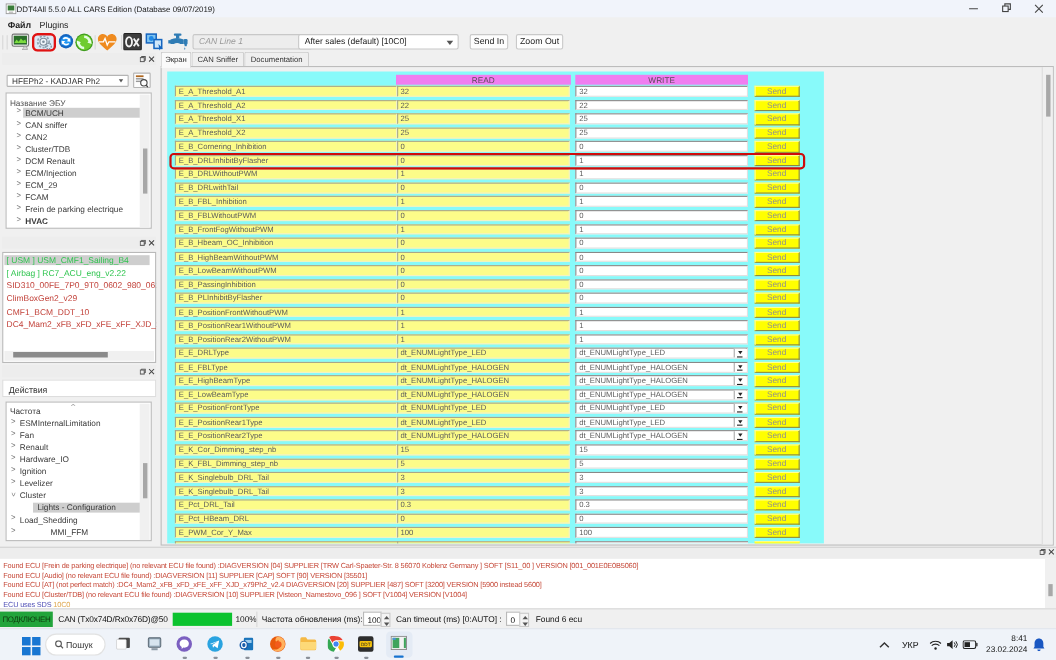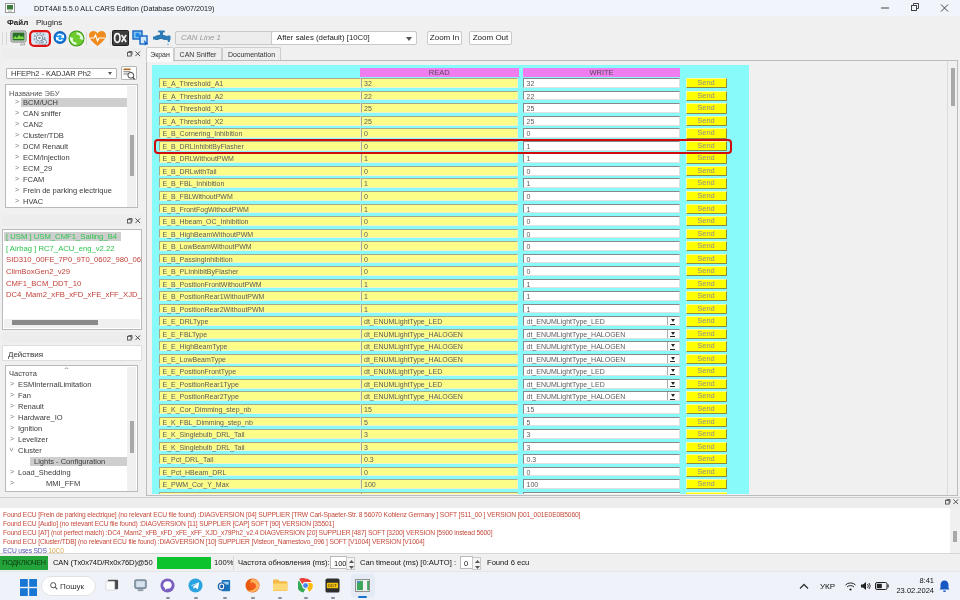--- a/index.html
+++ b/index.html
@@ -1,16 +1,16 @@
 <!DOCTYPE html>
 <html><head><meta charset="utf-8"><style>
 *{margin:0;padding:0;box-sizing:border-box;font-family:"Liberation Sans",sans-serif;}
 html,body{width:960px;height:600px;overflow:hidden;background:#f0f0f0;position:relative;}
 #titlebar{position:absolute;left:0;top:0;width:960px;height:16px;background:#f1f4fb;}
-#titlebar .ttxt{position:absolute;left:34px;top:4px;font-size:7.2px;color:#1a1a1a;}
+#titlebar .ttxt{position:absolute;left:15px;top:4px;font-size:7.2px;color:#1a1a1a;}
 #appico{position:absolute;left:5px;top:3px;width:10px;height:10px;}
 #menubar{position:absolute;left:0;top:16px;width:960px;height:14px;background:#f0f0f0;font-size:8px;color:#222;}
 #toolbar{position:absolute;left:0;top:30px;width:960px;height:17px;background:#f0f0f0;}
 .tbsep{position:absolute;width:1px;height:13px;background:#d8d8d8;}
 .tbico{position:absolute;top:30px;}
 .tbcombo{position:absolute;top:31px;height:14px;background:#fff;border:1px solid #c8c8c8;border-radius:2px;font-size:7.8px;color:#222;line-height:12px;padding-left:5px;}
 .tbbtn{position:absolute;top:31px;height:14px;background:#fdfdfd;border:1px solid #c9c9c9;border-radius:2px;font-size:8px;color:#222;text-align:center;line-height:12px;}
 .arrow{position:absolute;right:4px;top:5px;width:0;height:0;border-left:3px solid transparent;border-right:3px solid transparent;border-top:4px solid #555;}
 .docktitle{position:absolute;background:#ededed;}
 .dockico{position:absolute;line-height:0;}
@@ -117,21 +117,21 @@
 <path d="M3 6 q6 -3 12 0 l0 4 -3 0 q-3 -2 -6 0 l-3 0 z" fill="#2f7cb5"></path>
 <rect x="8" y="1" width="3" height="4" fill="#2f7cb5"></rect>
 <rect x="6" y="0.5" width="7" height="2" rx="1" fill="#2f7cb5"></rect>
 <rect x="1" y="6.5" width="3" height="3" fill="#2f7cb5"></rect>
 <rect x="15" y="5.5" width="3.5" height="5" rx="1" fill="#2f7cb5"></rect>
 <rect x="15.8" y="10" width="2" height="2" fill="#2f7cb5"></rect>
 <path d="M16 13 q1 1.5 0 2.5 q-1 -1 0 -2.5" fill="#2f7cb5"></path>
 </svg>
 <div class="tbcombo" style="left:175px;width:109px;color:#9a9a9a;background:#ededed;font-style:italic;">CAN Line 1<span class="arrow"></span></div>
 <div class="tbcombo" style="left:271px;width:146px;">After sales (default) [10C0]<span class="arrow"></span></div>
-<div class="tbbtn" style="left:427px;width:35px;">Zoom In</div>
+<div class="tbbtn" style="left:427px;width:35px;">Send In</div>
 <div class="tbbtn" style="left:469px;width:43px;">Zoom Out</div>
 
 <div class="docktitle" style="left:2px;top:48px;width:140px;height:11px;"></div>
 <div class="dockico" style="left:127px;top:51px;"><svg width="5.5" height="5.5" viewBox="0 0 6 6">
       <rect x="0.5" y="1.5" width="4" height="4" fill="none" stroke="#555" stroke-width="1"></rect>
       <path d="M2 1.5 V0.5 H5.5 V4 H4.5" fill="none" stroke="#555" stroke-width="1"></path>
     </svg></div>
 <div class="dockico" style="left:135px;top:51px;"><svg width="5.5" height="5.5" viewBox="0 0 6 6">
       <path d="M0.5 0.5 L5.5 5.5 M5.5 0.5 L0.5 5.5" stroke="#444" stroke-width="1"></path>
     </svg></div>
@@ -157,35 +157,35 @@
     <div class="titem" style="left:17px;top:57px;">DCM Renault</div>
 <div class="chev" style="left:9px;top:68px;">&gt;</div>
     <div class="titem" style="left:17px;top:68px;">ECM/Injection</div>
 <div class="chev" style="left:9px;top:79px;">&gt;</div>
     <div class="titem" style="left:17px;top:79px;">ECM_29</div>
 <div class="chev" style="left:9px;top:90px;">&gt;</div>
     <div class="titem" style="left:17px;top:90px;">FCAM</div>
 <div class="chev" style="left:9px;top:101px;">&gt;</div>
     <div class="titem" style="left:17px;top:101px;">Frein de parking electrique</div>
 <div class="chev" style="left:9px;top:112px;">&gt;</div>
-    <div class="titem" style="left:17px;top:112px;">HVAC</div>
+    <div class="titem" style="left:17px;top:112px;font-weight:bold;">HVAC</div>
   <div class="sbtrack" style="right:1px;top:1px;width:9px;height:121px;"></div>
   <div class="sbthumb" style="right:3px;top:50px;width:4px;height:41px;"></div>
 </div>
 
 <div class="docktitle" style="left:2px;top:215px;width:140px;height:11px;"></div>
 <div class="dockico" style="left:127px;top:218px;"><svg width="5.5" height="5.5" viewBox="0 0 6 6">
       <rect x="0.5" y="1.5" width="4" height="4" fill="none" stroke="#555" stroke-width="1"></rect>
       <path d="M2 1.5 V0.5 H5.5 V4 H4.5" fill="none" stroke="#555" stroke-width="1"></path>
     </svg></div>
 <div class="dockico" style="left:135px;top:218px;"><svg width="5.5" height="5.5" viewBox="0 0 6 6">
       <path d="M0.5 0.5 L5.5 5.5 M5.5 0.5 L0.5 5.5" stroke="#444" stroke-width="1"></path>
     </svg></div>
 <div class="listbox" style="left:2px;top:229px;width:140px;height:101px;">
-  <div class="titem sel" style="left:1px;top:2.0px;color:#2ec44e;font-size:7.7px;width:117px;overflow:hidden;padding-left:2px;">[ USM ] USM_CMF1_Sailing_B4</div>
+  <div class="titem sel" style="left:1px;top:2.0px;color:#2ec44e;font-size:7.7px;width:132px;overflow:hidden;padding-left:2px;">[ USM ] USM_CMF1_Sailing_B4</div>
 <div class="titem" style="left:3px;top:13.7px;color:#2ec44e;font-size:7.7px;width:136px;overflow:hidden;">[ Airbag ] RC7_ACU_eng_v2.22</div>
 <div class="titem" style="left:3px;top:25.3px;color:#c2423a;font-size:7.7px;width:136px;overflow:hidden;">SID310_00FE_7P0_9T0_0602_980_0610_46</div>
 <div class="titem" style="left:3px;top:37.0px;color:#c2423a;font-size:7.7px;width:136px;overflow:hidden;">ClimBoxGen2_v29</div>
 <div class="titem" style="left:3px;top:48.6px;color:#c2423a;font-size:7.7px;width:136px;overflow:hidden;">CMF1_BCM_DDT_10</div>
 <div class="titem" style="left:3px;top:60.2px;color:#c2423a;font-size:7.7px;width:136px;overflow:hidden;">DC4_Mam2_xFB_xFD_xFE_xFF_XJD_x79Ph</div>
   <div class="sbtrack" style="left:1px;bottom:1px;width:136px;height:9px;"></div>
   <div class="sbthumb" style="left:9px;bottom:4px;width:86px;height:5px;background:#8a8a8a;"></div>
 </div>
 
 <div class="docktitle" style="left:2px;top:332px;width:140px;height:11px;"></div>

